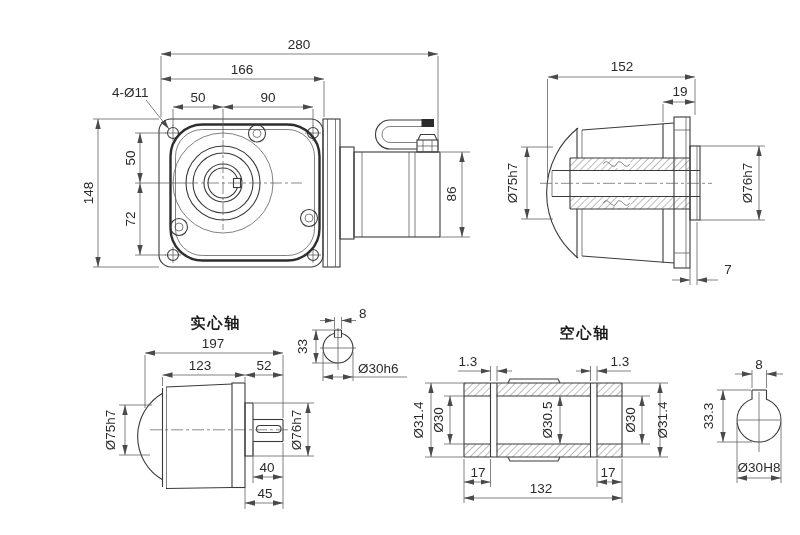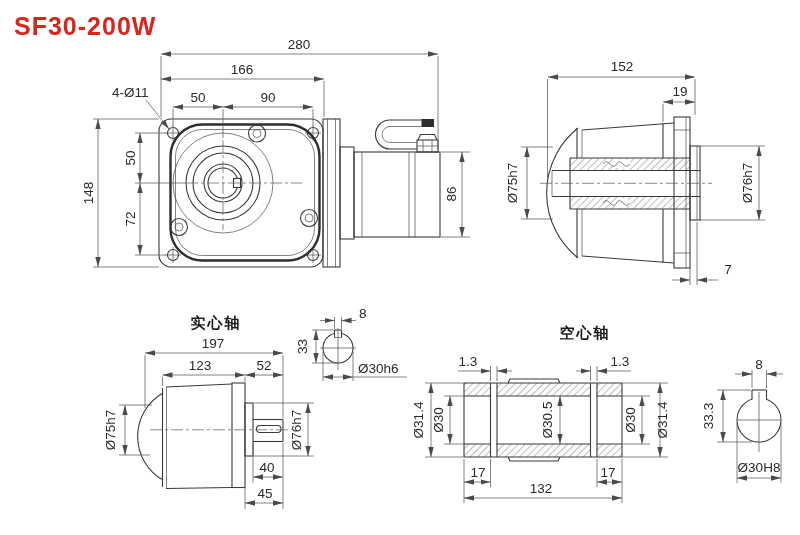--- a/index.html
+++ b/index.html
@@ -15,21 +15,20 @@
   .p2 {stroke:#2e2e2e;stroke-width:2.4;fill:none;}           
   .pt {stroke:#4a4a4a;stroke-width:0.7;fill:none;}           
   .d  {stroke:#5a5a5a;stroke-width:0.75;fill:none;}          
   .cl {stroke:#5a5a5a;stroke-width:0.7;fill:none;stroke-dasharray:12 3 3 3;} 
   .wh {fill:#ffffff;stroke:none;}
 </style>
 </head>
 <body>
 
 <div class="page">
-  <div class="title">SF30-200W</div>
 
   <svg width="800" height="535" viewBox="0 0 800 535">
     <defs>
       <marker id="ae" markerWidth="10.5" markerHeight="7" refX="10" refY="3.5" orient="auto-start-reverse" markerUnits="userSpaceOnUse">
         <path d="M10 3.5 L0 0.8 L0 6.2 Z" fill="#4a4a4a"></path>
       </marker>
       <pattern id="hatch" width="5" height="5" patternUnits="userSpaceOnUse" patternTransform="rotate(45)">
         <line x1="0" y1="0" x2="0" y2="5" stroke="#575757" stroke-width="0.8"></line>
       </pattern>
     </defs>

